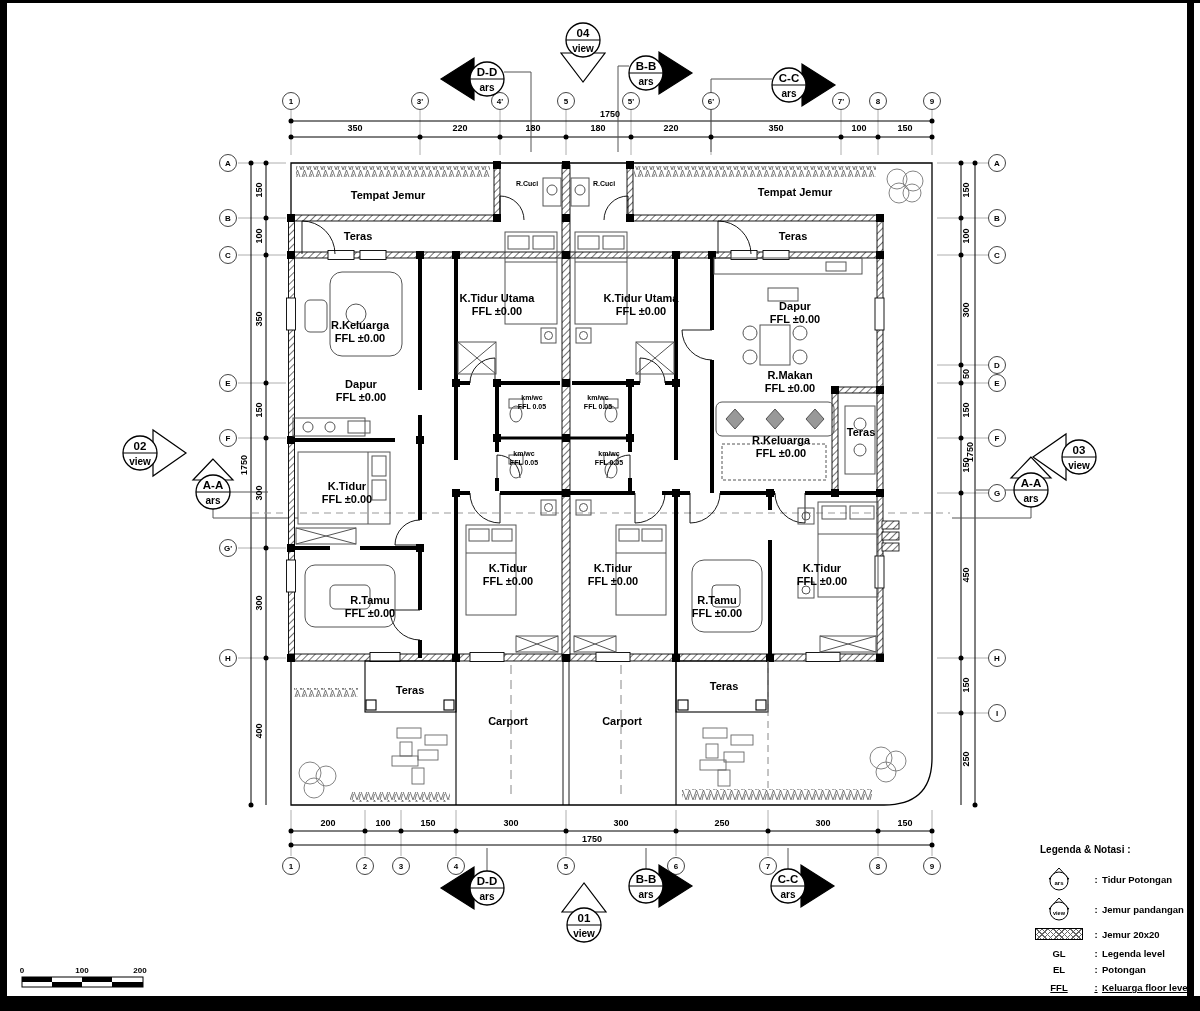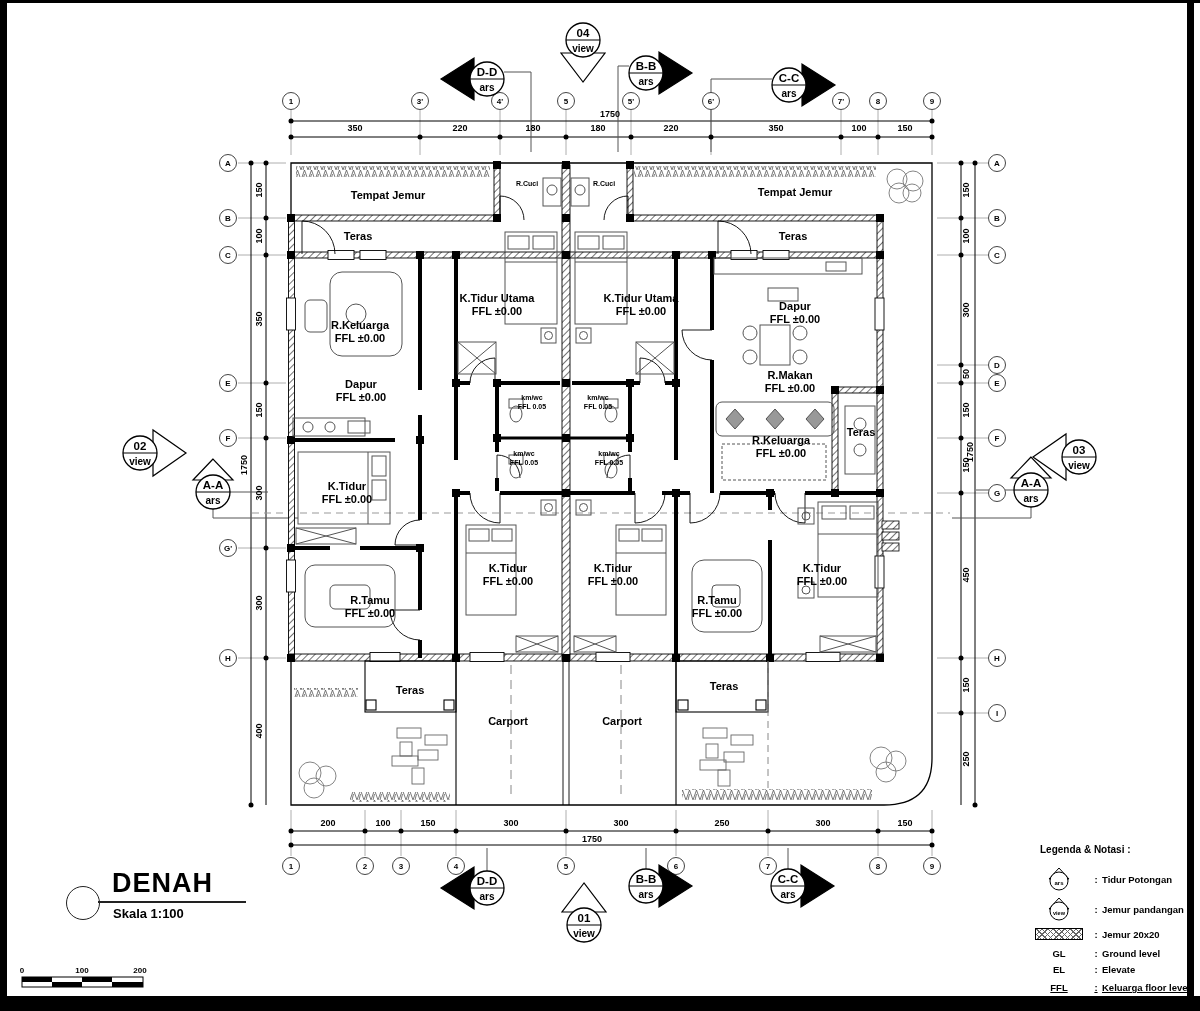--- a/index.html
+++ b/index.html
@@ -599,26 +599,20 @@
         <svg width="110" height="110" viewBox="-55 -55 110 110">
           <polygon points="46,0 13,-21 13,21" fill="#000" stroke="#000" stroke-width="1.2"></polygon>
           <circle cx="0" cy="0" r="17" fill="#fff" stroke="#000" stroke-width="1.3"></circle>
           <line x1="-17" y1="0" x2="17" y2="0" stroke="#000" stroke-width="1"></line>
           <text x="0" y="-3.5" text-anchor="middle" font-size="11.5" font-weight="bold" font-family="Liberation Sans, sans-serif">C-C</text>
           <text x="0" y="12" text-anchor="middle" font-size="10" font-weight="bold" font-family="Liberation Sans, sans-serif">ars</text>
         </svg>
       </div>
     </div>
 
-  <div class="titleblock">
-    <div class="tb-circle"></div>
-    <div class="tb-line"></div>
-    <div class="tb-title">DENAH</div>
-    <div class="tb-scale">Skala 1:100</div>
-  </div>
 
   <div class="scalebar">
     <span class="sb-tick" style="left:6px;">0</span>
     <span class="sb-tick" style="left:66px;">100</span>
     <span class="sb-tick" style="left:124px;">200</span>
     <svg width="160" height="20" style="position:absolute;top:10px;">
       <rect x="6" y="1" width="121" height="10" fill="#fff" stroke="#000"></rect>
       <rect x="6" y="1" width="30" height="5" fill="#000"></rect>
         <rect x="66" y="1" width="30" height="5" fill="#000"></rect>
       <rect x="36" y="6" width="30" height="5" fill="#000"></rect>
@@ -653,26 +647,26 @@
     <div class="lg-row" style="left:0;top:88px;">
       <span class="lg-sym">
           <span class="hatch-swatch"></span>
         </span>
       <span class="lg-colon">:</span>
       <span class="lg-label">Jemur 20x20</span>
     </div>
     <div class="lg-row" style="left:0;top:108px;">
       <span class="lg-abbr">GL</span>
       <span class="lg-colon">:</span>
-      <span class="lg-label">Ground level</span>
+      <span class="lg-label">Legenda level</span>
     </div>
     <div class="lg-row" style="left:0;top:124px;">
       <span class="lg-abbr">EL</span>
       <span class="lg-colon">:</span>
-      <span class="lg-label">Elevate</span>
+      <span class="lg-label">Potongan</span>
     </div>
     <div class="lg-row" style="left:0;top:142px;text-decoration:underline;">
       <span class="lg-abbr">FFL</span>
       <span class="lg-colon">:</span>
       <span class="lg-label">Keluarga floor level</span>
     </div>
   </div>
 
 </div>
 

